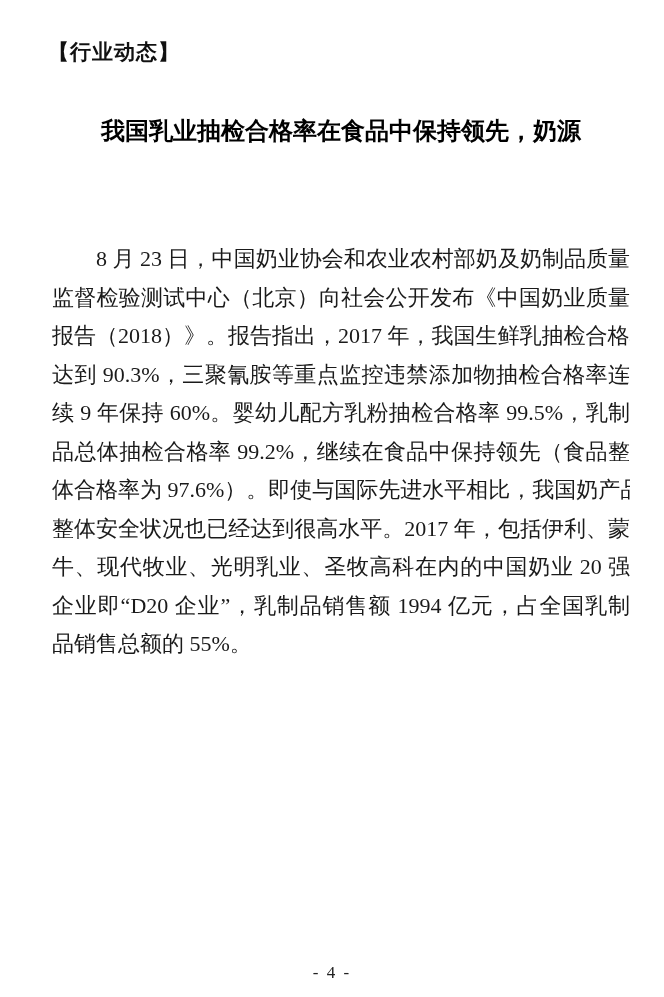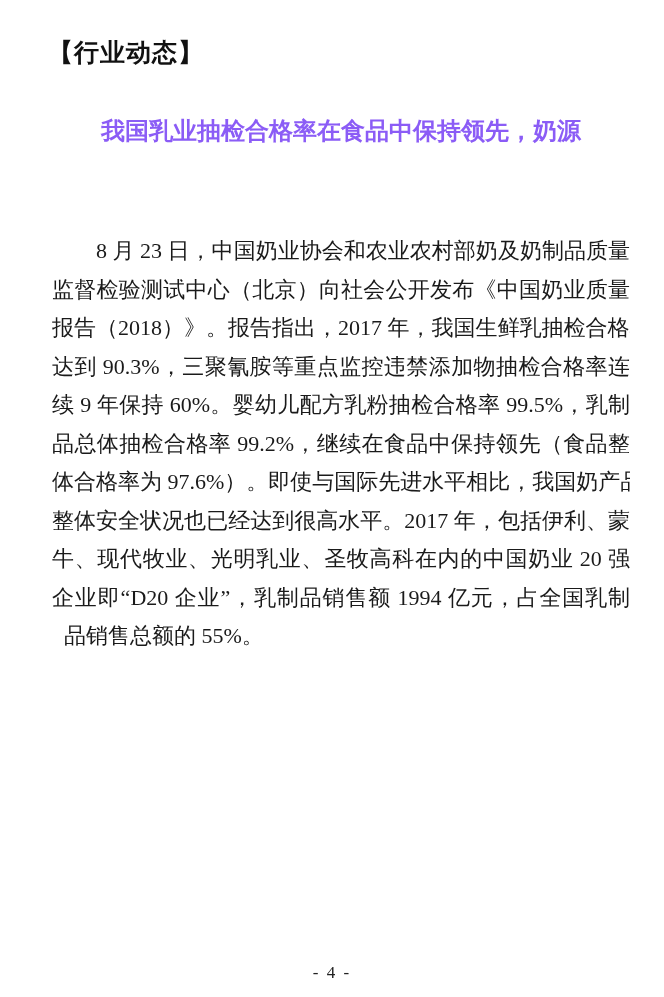--- a/index.html
+++ b/index.html
@@ -13,60 +13,59 @@
     overflow: hidden;
     font-family: "Liberation Serif", "DejaVu Serif", serif;
     color: #1a1a1a;
   }
   .section-header {
     position: absolute;
     left: 48px;
     top: 38px;
     font-family: "Liberation Sans", "DejaVu Sans", sans-serif;
     font-weight: 700;
-    font-size: 25px;
+    font-size: 21px;
     line-height: 28px;
     letter-spacing: 1px;
     color: #111111;
   }
   .doc-title {
     position: absolute;
     left: 52px;
     top: 110px;
     width: 578px;
     text-align: center;
     font-weight: 700;
     font-size: 24px;
     line-height: 42px;
-    color: #8b5cf6;
+    color: #000000;
   }
   .body-text {
     position: absolute;
     left: 52px;
-    top: 232px;
+    top: 240px;
     width: 578px;
     font-size: 22px;
     color: #1a1a1a;
   }
   .body-line {
     line-height: 38.5px;
     height: 38.5px;
     white-space: nowrap;
     text-align: justify;
     text-align-last: justify;
     text-justify: inter-character;
     overflow: hidden;
   }
   .body-line.first {
     text-indent: 44px;
   }
   .body-line.last {
     text-align: left;
     text-align-last: left;
-    margin-left: 12px;
   }
   .page-number {
     position: absolute;
     left: 0;
     top: 962px;
     width: 100%;
     text-align: center;
     font-size: 17px;
     line-height: 22px;
     letter-spacing: 2px;

